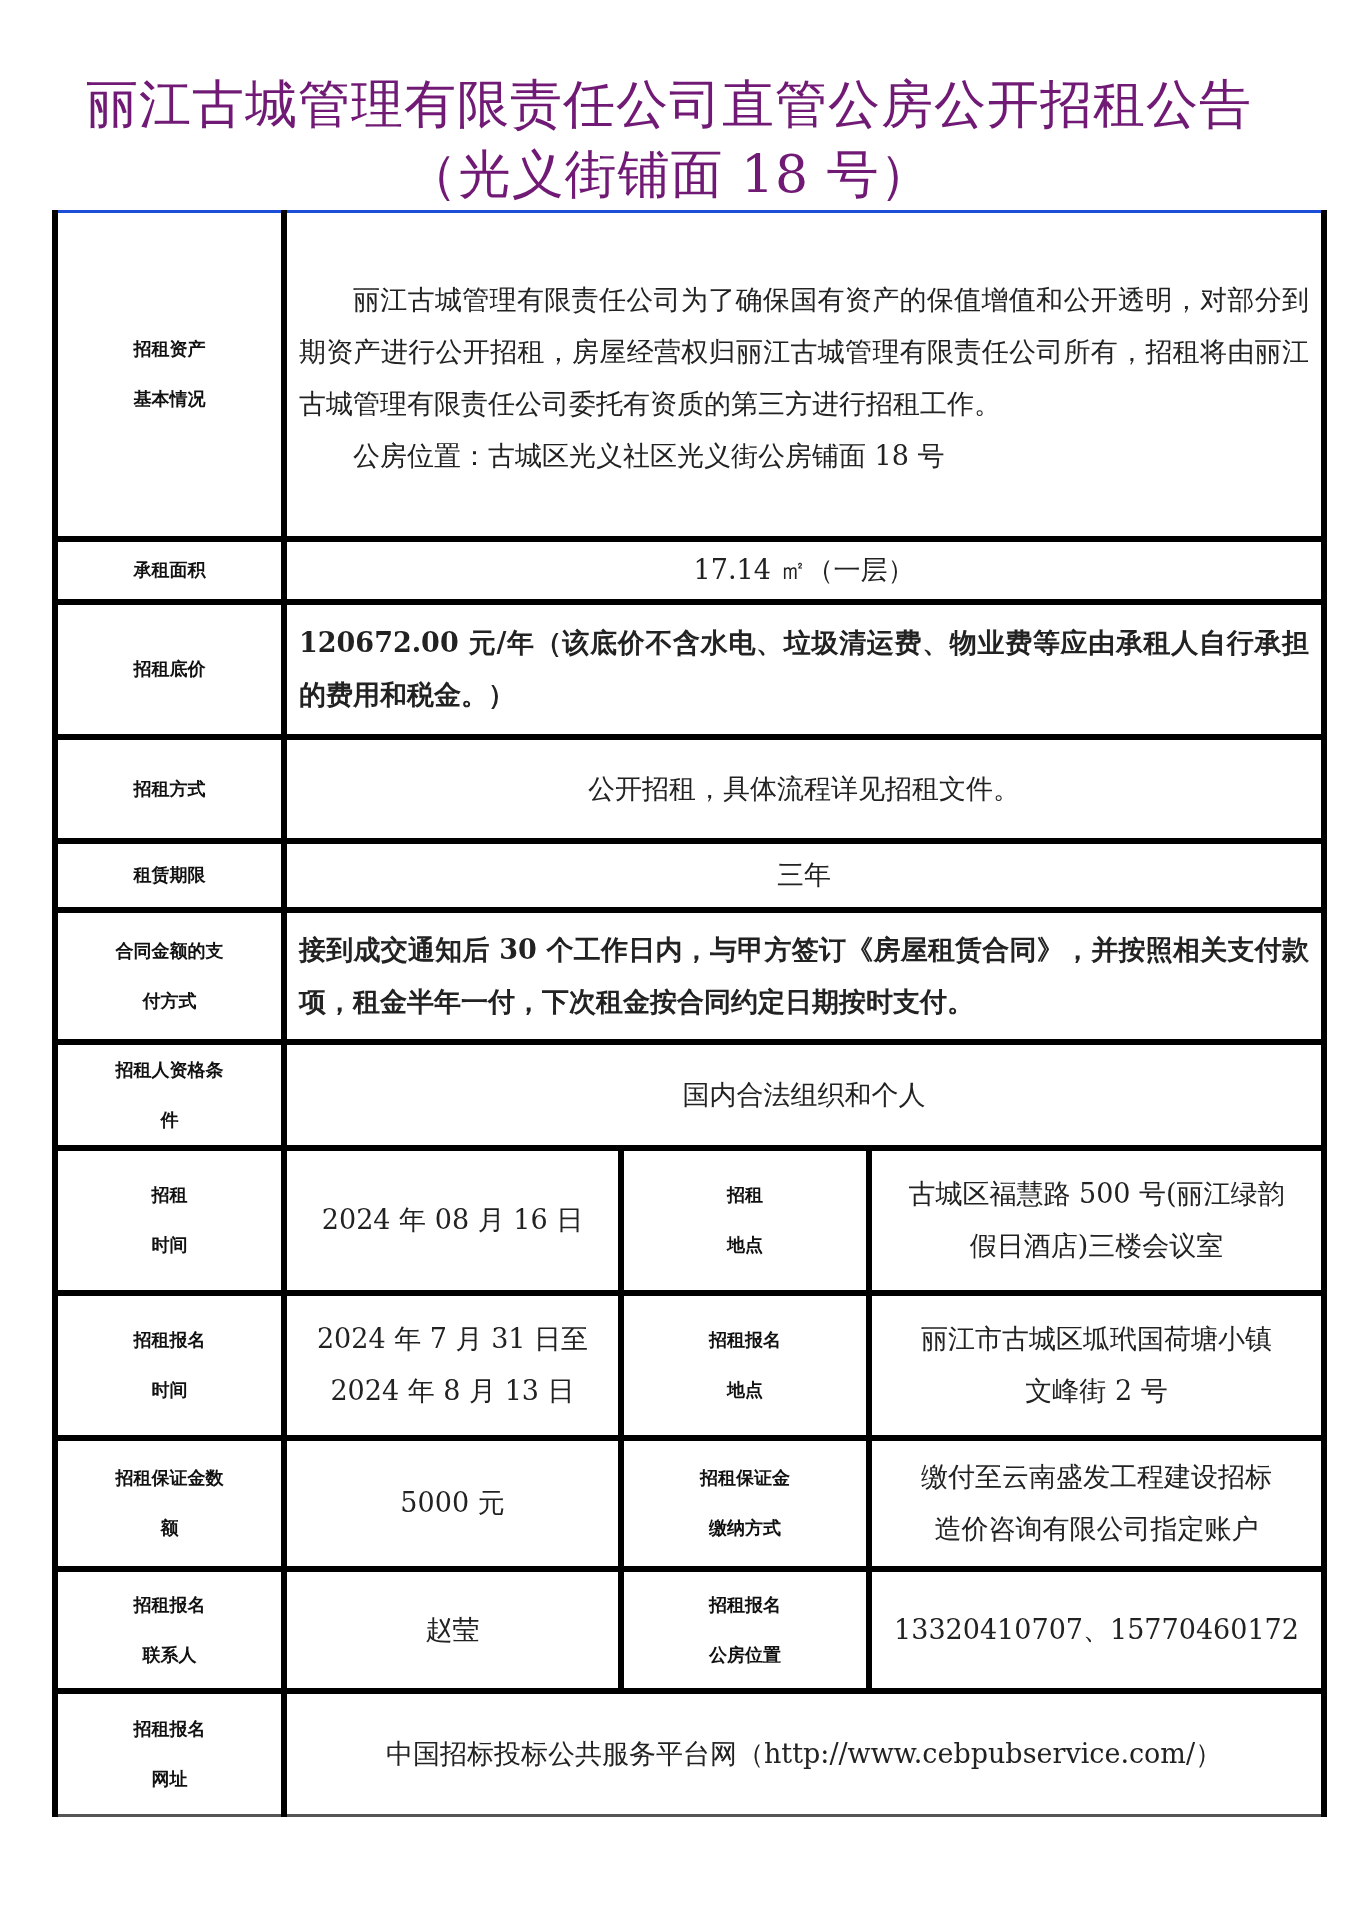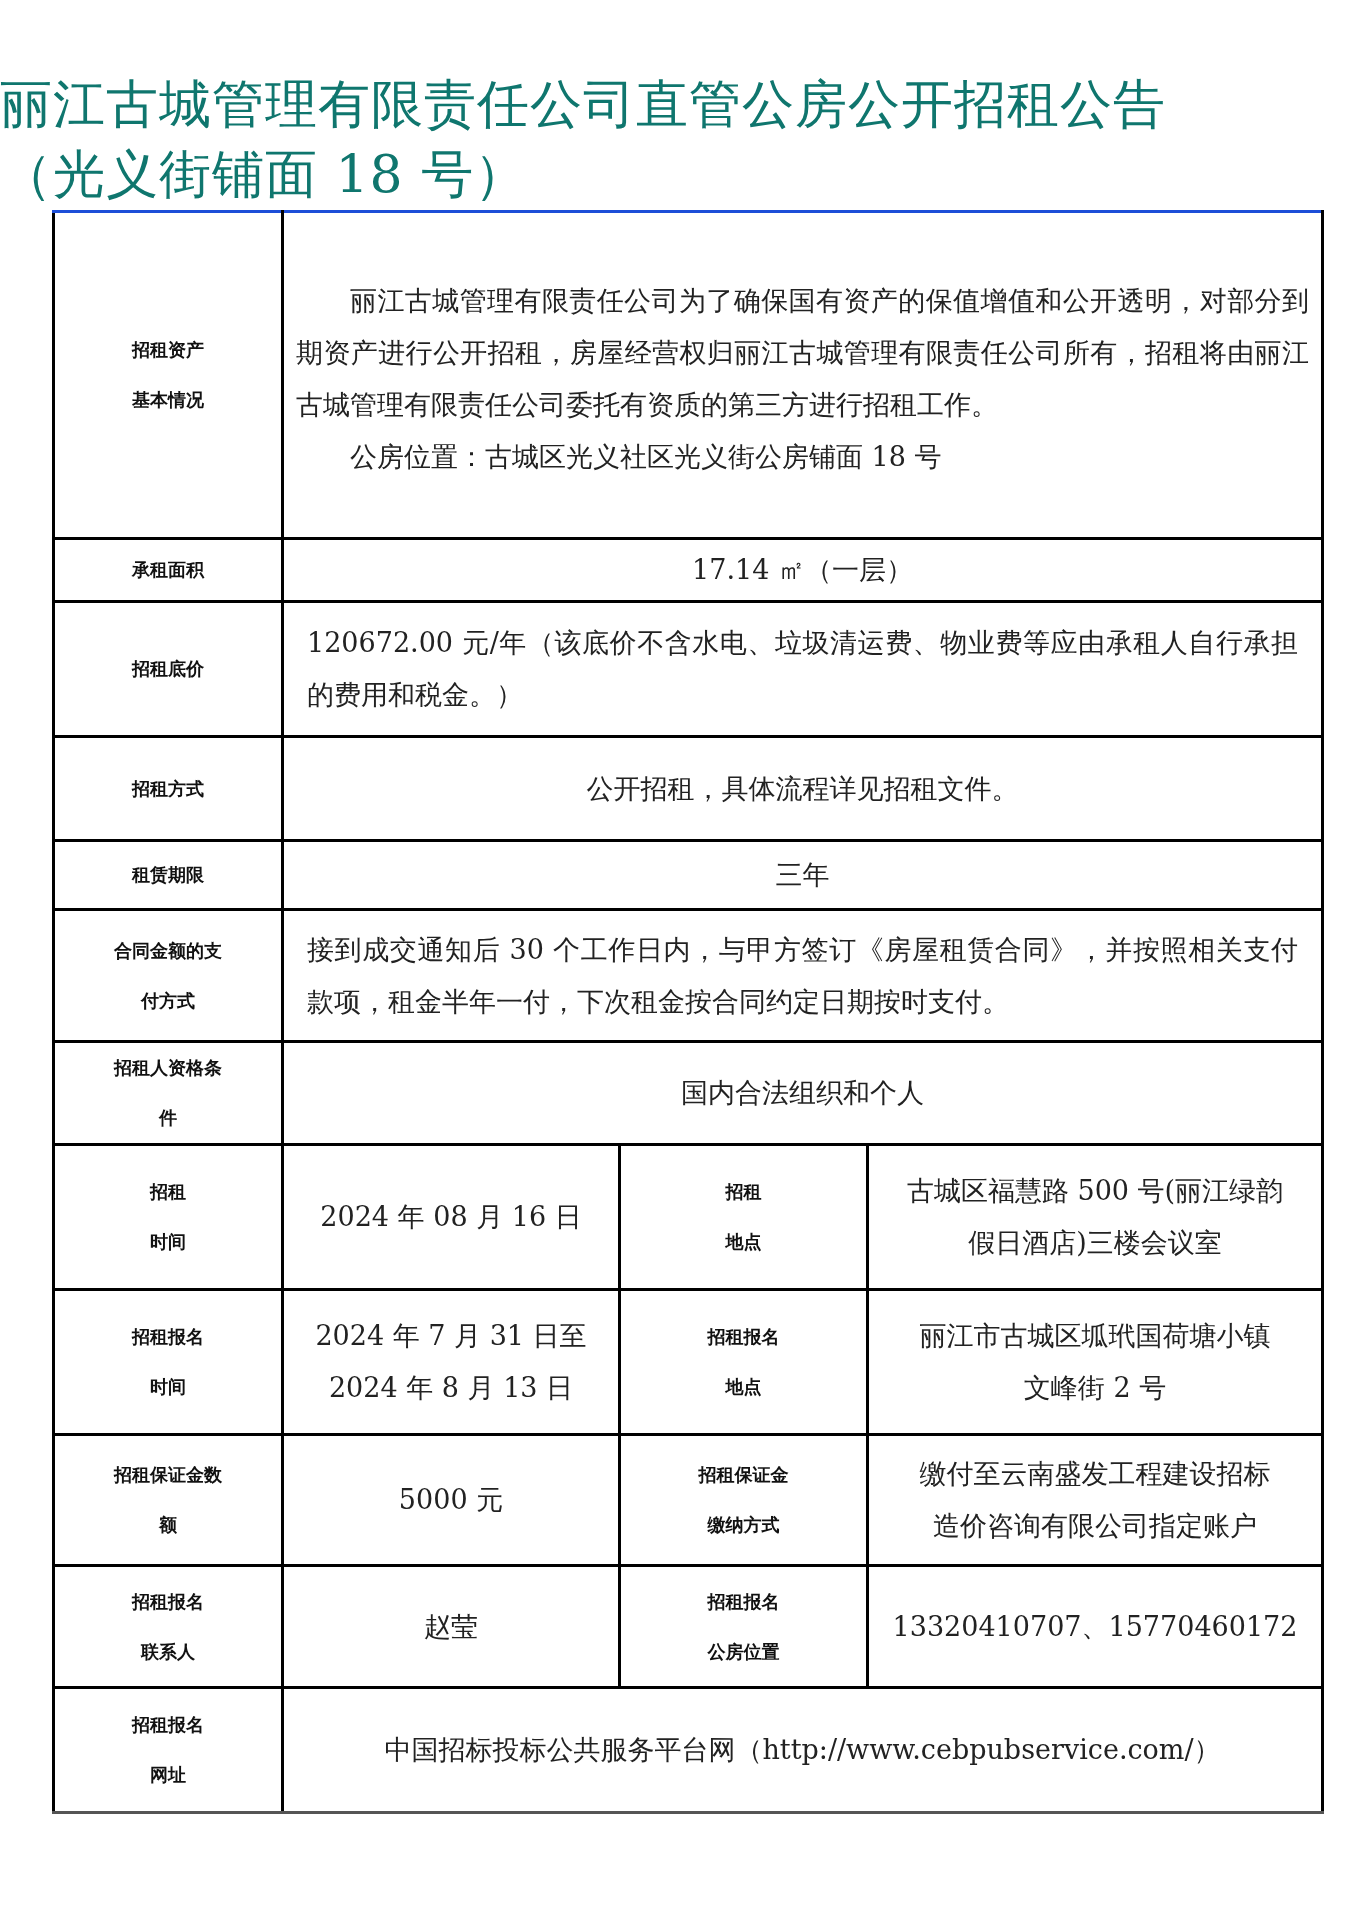--- a/index.html
+++ b/index.html
@@ -1,33 +1,33 @@
 <!DOCTYPE html>
 <html><head>
 <meta charset="utf-8">
 <style>
   html, body { margin: 0; padding: 0; background: #ffffff; }
   body { width: 1366px; height: 1932px; position: relative; overflow: hidden;
          font-family: "DejaVu Serif", "Liberation Serif", serif; color: #111; }
-  .title { position: absolute; left: 0; width: 1338px; 
+  .title { position: absolute; left: 0; width: 1338px; text-align: center;
            font-family: "DejaVu Serif", "Liberation Serif", serif; font-size: 52px; font-weight: 500;
-           letter-spacing: 1px; color: #0f766e; }
+           letter-spacing: 1px; color: #701a75; }
   .t1 { top: 70px; }
   .t2 { top: 140px; }
   table.grid { position: absolute; left: 52px; top: 210px; width: 1269px; border-collapse: collapse;
                table-layout: fixed; }
-  table.grid td { border: 3px solid #000000; padding: 0; vertical-align: middle; }
+  table.grid td { border: 6px solid #000000; padding: 0; vertical-align: middle; }
   table.grid tr:first-child td { border-top: 3px solid #1d4ed8; }
   table.grid tr:last-child td { border-bottom: 3px solid #555; }
   .lbl { text-align: center; font-family: "DejaVu Sans", "Liberation Sans", sans-serif;
          font-size: 18px; font-weight: bold; line-height: 50px; color: #111; padding: 0 8px !important; }
   .val { font-size: 27px; line-height: 52px; color: #222; padding: 0 12px !important; }
   .val.center { text-align: center; }
   .para { text-indent: 2em; margin: 0; text-align: justify; }
-  .para-plain { margin: 11px; text-align: justify; }
+  .para-plain { margin: 0; text-align: justify; font-weight: bold; }
   .indent { text-indent: 2em; margin: 0; }
 </style>
 </head>
 <body>
 
 <div class="title t1">丽江古城管理有限责任公司直管公房公开招租公告</div>
 <div class="title t2">（光义街铺面 18 号）</div>
 
 <table class="grid">
   <colgroup>

